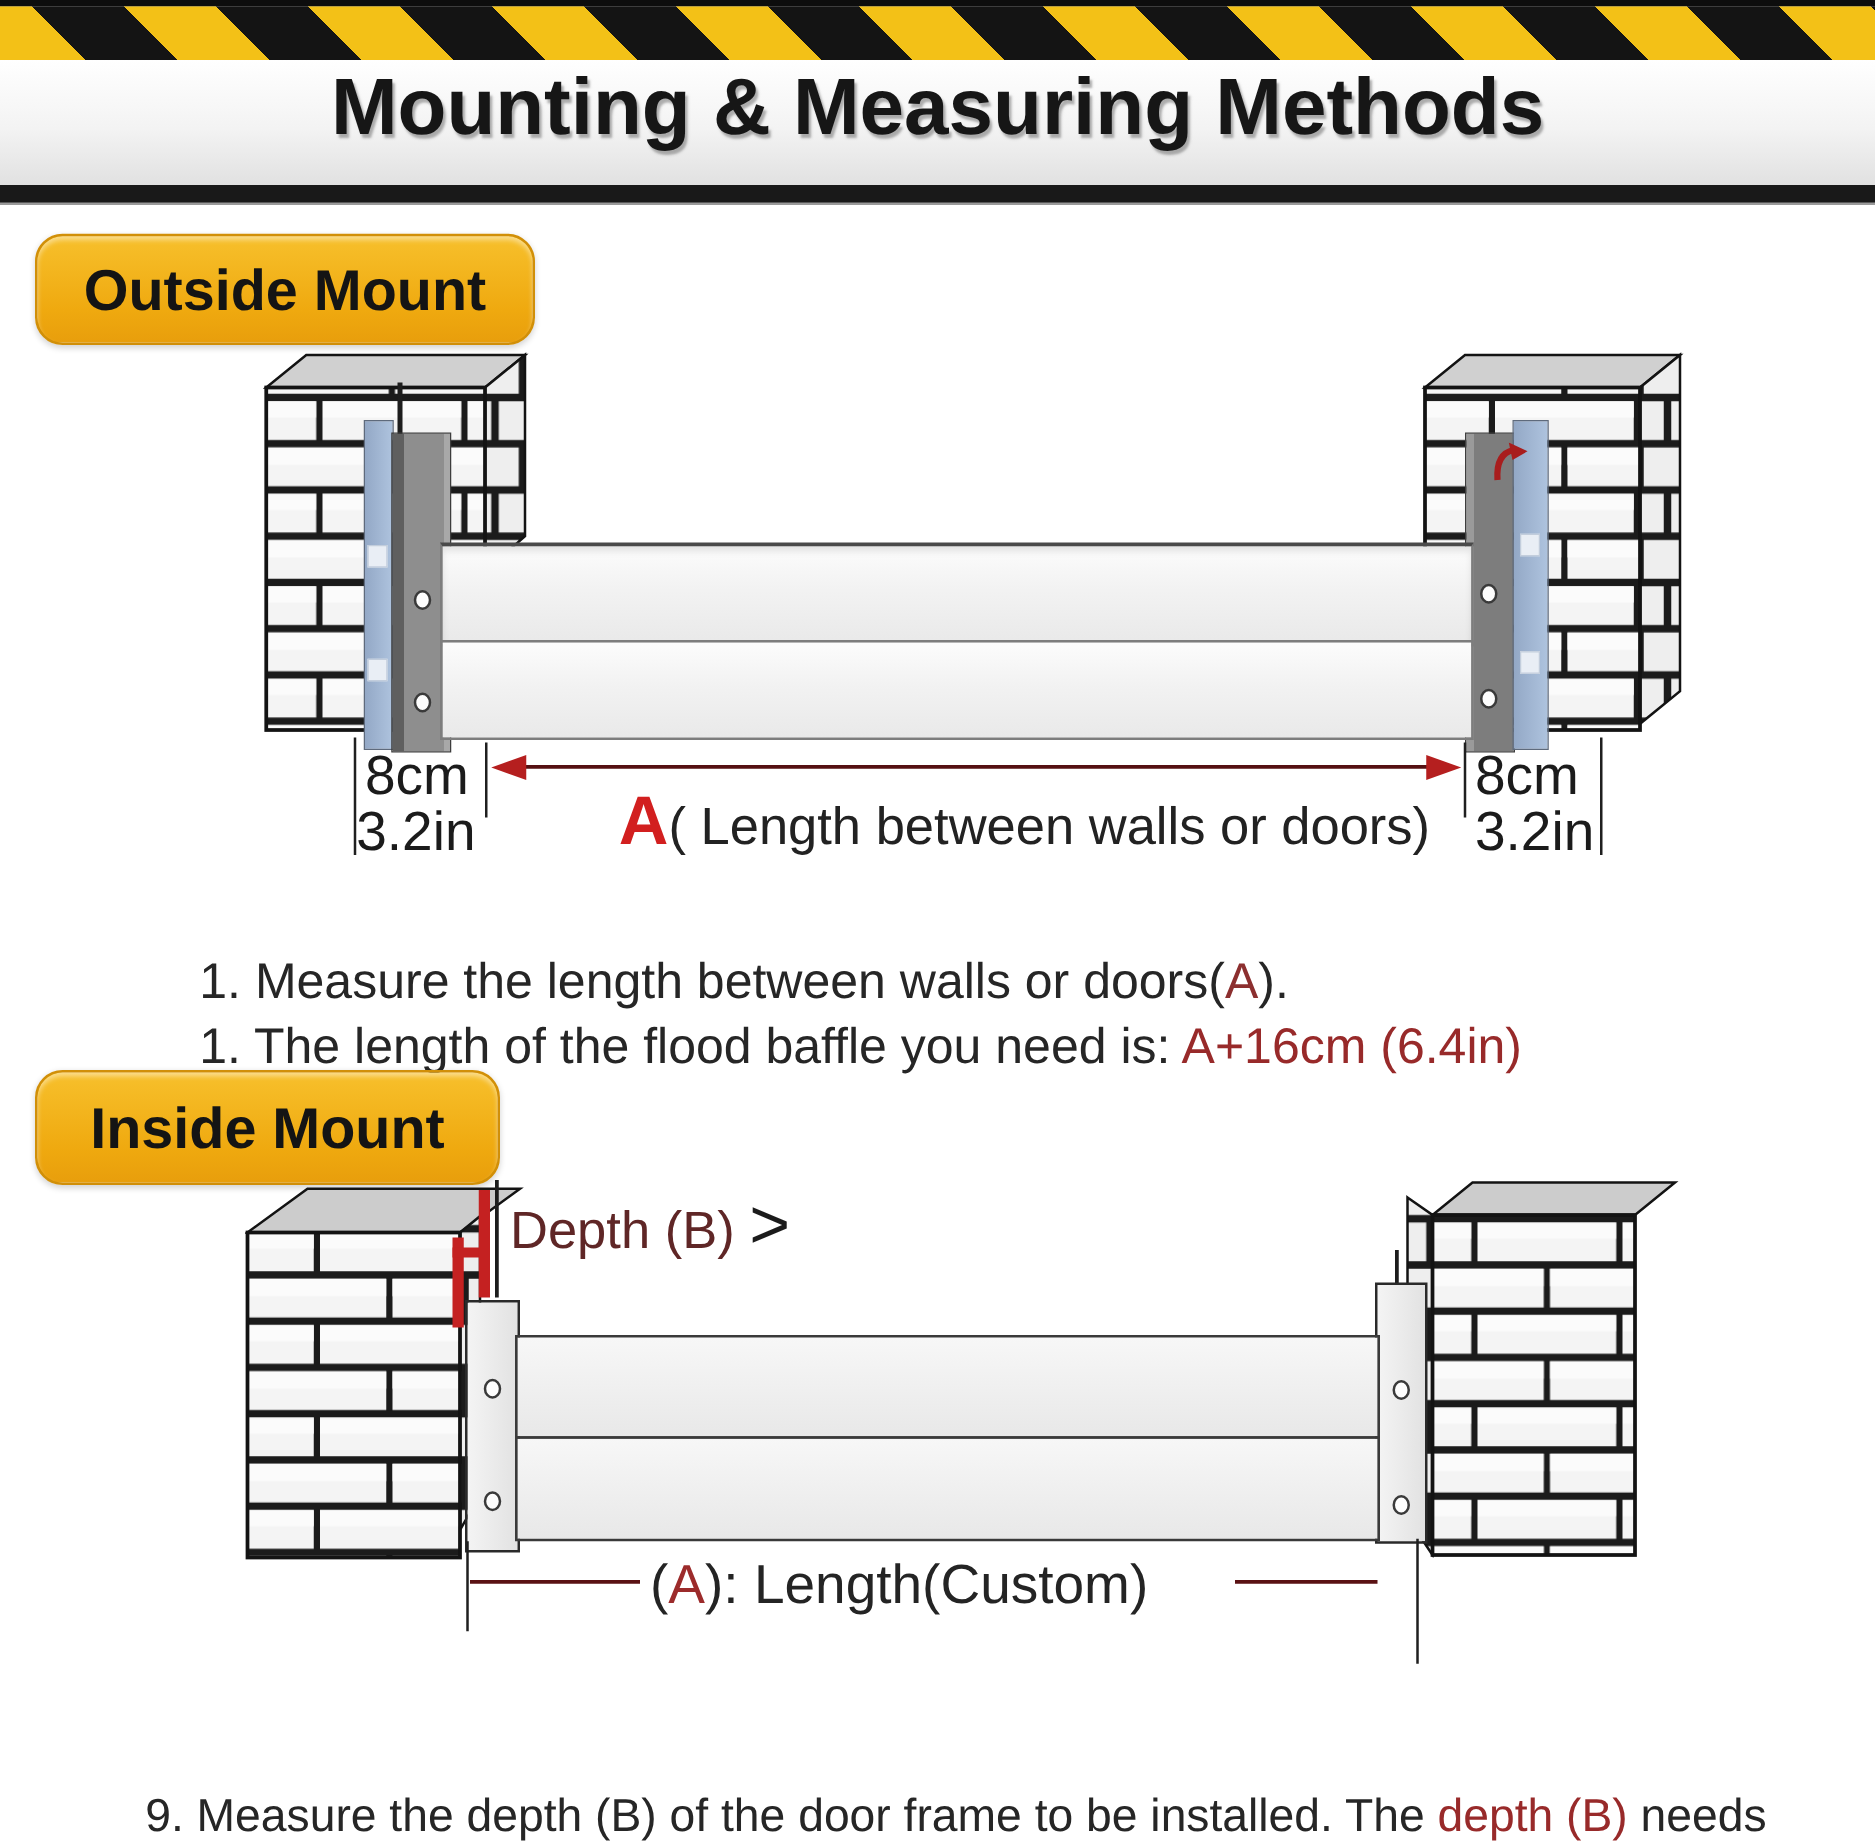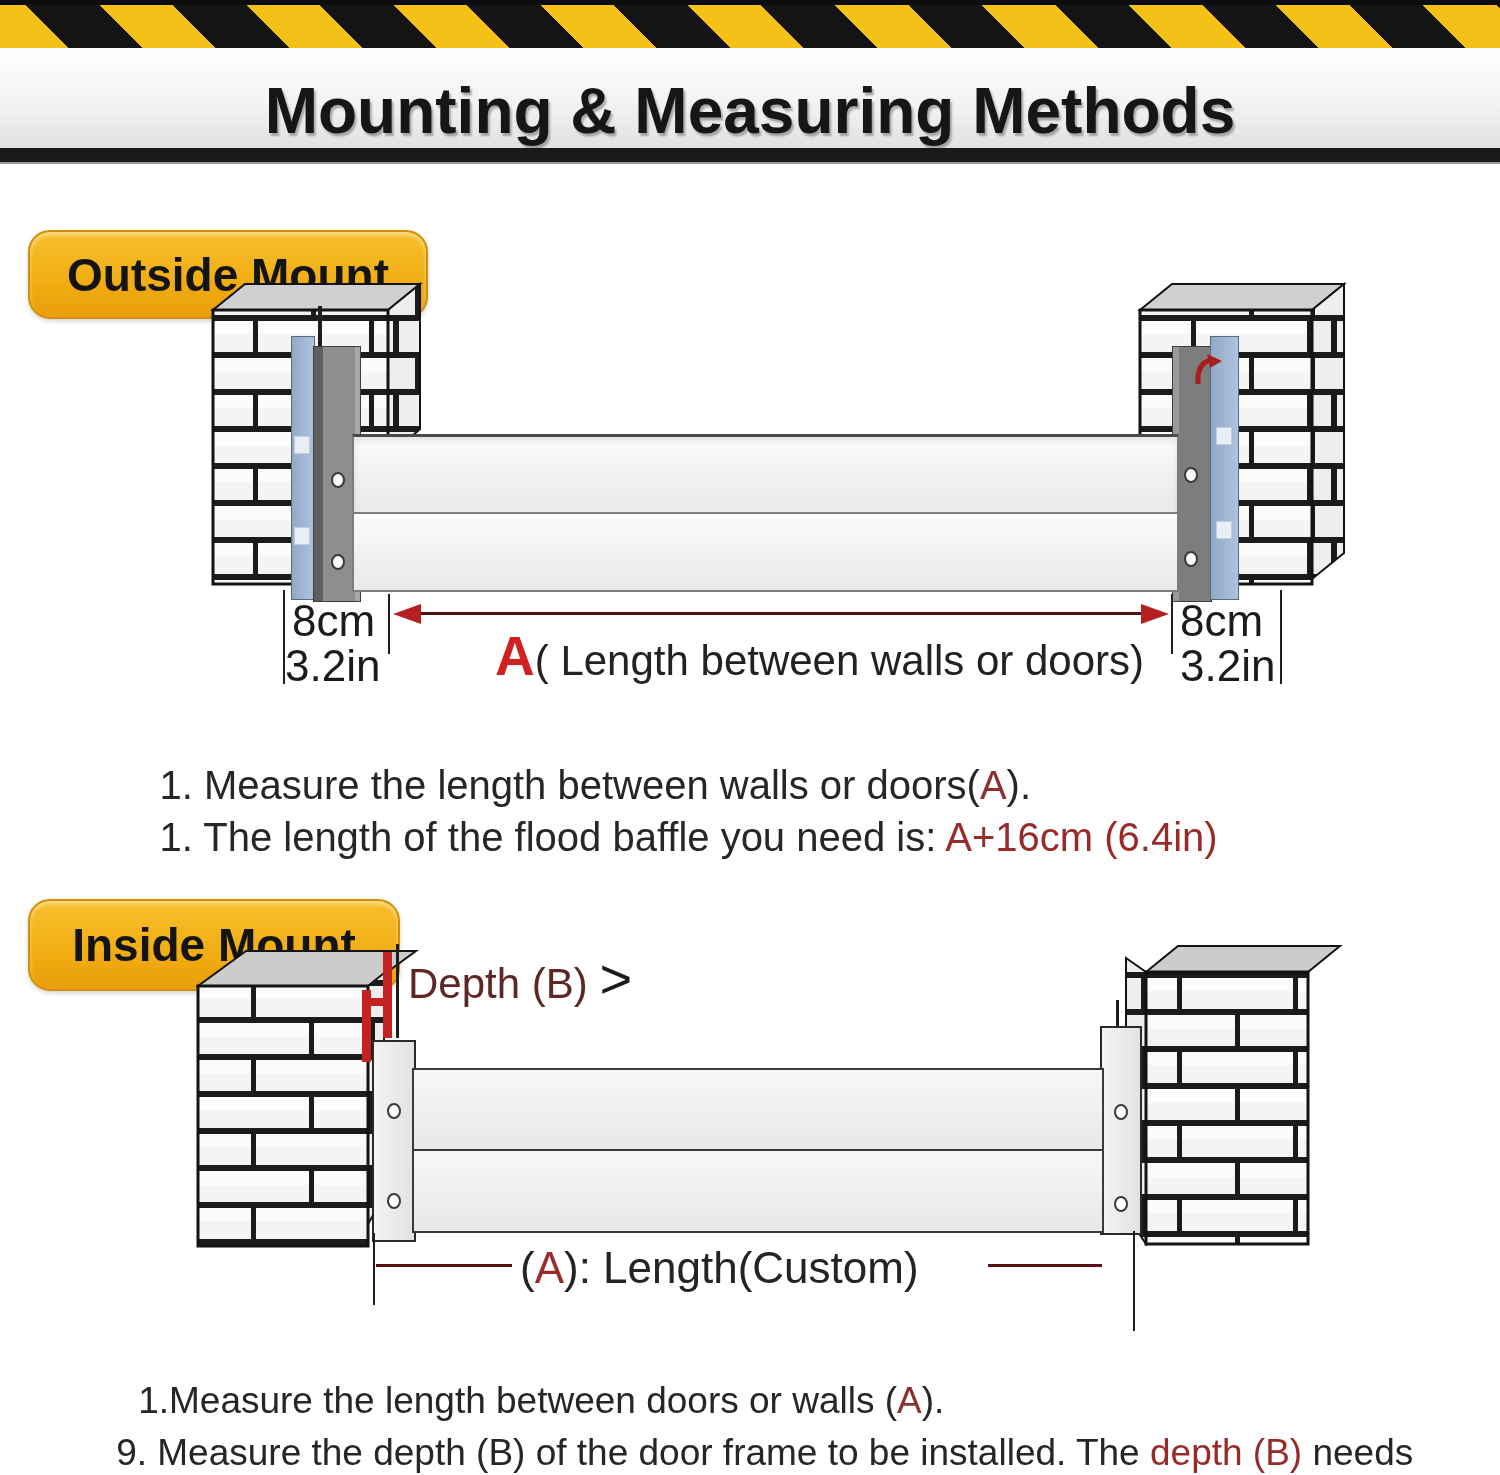--- a/index.html
+++ b/index.html
@@ -6,31 +6,31 @@
   .page{position:relative;width:1500px;height:1475px;background:#ffffff;
         font-family:"Liberation Sans",sans-serif;overflow:hidden;}
   .abs{position:absolute;}
 
   
   .tape{left:0;top:0;width:1500px;height:48px;
         background:repeating-linear-gradient(45deg,#f3c117 0 52px,#141414 52px 104px);
         border-top:5px solid #0d0d0d;box-shadow:0 2px 4px rgba(0,0,0,.35);}
   .titleband{left:0;top:48px;width:1500px;height:100px;
         background:linear-gradient(180deg,#ffffff 0%,#f3f3f3 55%,#e1e1e1 100%);
-        display:flex;align-items:flex-end;justify-content:center;}
+        display:flex;align-items:flex-start;justify-content:center;}
   .title{font-size:64px;font-weight:800;color:#161616;letter-spacing:0;
         text-shadow:2px 3px 2px rgba(110,110,110,.55);}
   .headerbar{left:0;top:148px;width:1500px;height:14px;background:#191919;
         border-bottom:2px solid #9a9a9a;}
 
   
   .badge{background:linear-gradient(180deg,#f7c02c 0%,#efa90f 70%,#e89e0c 100%);
         border:2px solid #d18f08;border-radius:22px;display:flex;align-items:center;
         justify-content:center;font-size:46px;font-weight:600;color:#141414;
-        box-shadow:inset 0 3px 4px rgba(255,255,255,.45),0 2px 5px rgba(0,0,0,.18);margin-top:43px;}
+        box-shadow:inset 0 3px 4px rgba(255,255,255,.45),0 2px 5px rgba(0,0,0,.18);}
   .badge-outside{left:28px;top:187px;width:396px;height:85px;}
   .badge-inside{left:28px;top:856px;width:368px;height:88px;}
 
   
   .blue{background:linear-gradient(90deg,#93a8c6,#aec3de);border:1px solid #5e6a7c;}
   .chan{background:linear-gradient(90deg,#5f5f5f 0 9px,#8e8e8e 9px calc(100% - 5px),#a8a8a8 calc(100% - 5px));
         border:1px solid #3d3d3d;}
   .chan-r{background:linear-gradient(90deg,#9a9a9a 0 6px,#7d7d7d 6px);border:1px solid #3d3d3d;}
   .chan2{background:linear-gradient(90deg,#f4f4f4,#e2e2e2);border:2px solid #2a2a2a;}
   .hole{width:10px;height:12px;border-radius:50%;background:#fdfdfd;border:2px solid #3a3a3a;}
@@ -204,23 +204,20 @@
   <div class="abs board2" style="left:412px;top:1149px;width:688px;height:80px"></div>
 
   <div class="abs vline" style="left:373px;top:1233px;height:72px"></div>
   <div class="abs hline-red" style="left:376px;top:1264px;width:136px"></div>
   <div class="abs row-baseline lenlabel" style="left:520px;top:1243px">
     <span>(</span><span class="t-maroon">A</span><span>): Length(Custom)</span>
   </div>
   <div class="abs hline-red" style="left:988px;top:1264px;width:114px"></div>
   <div class="abs vline" style="left:1133px;top:1231px;height:100px"></div>
 
-  <div class="abs instr2" style="left:97px;top:1338px">
-    <span>1.Measure the length between doors or walls (</span><span class="t-maroon">A</span><span>).</span>
-  </div>
   <div class="abs instr2" style="left:75px;top:1390px">
     <span>9. Measure the depth (B) of the door frame to be installed. The </span><span class="t-red">depth (B)</span><span> needs</span>
   </div>
   <div class="abs instr2" style="left:58px;top:1430px">
     <span>to be greater than 9cm (3.5in) before the flood protection baffle can be installed.</span>
   </div>
 
 </div>
 
 </body></html>

